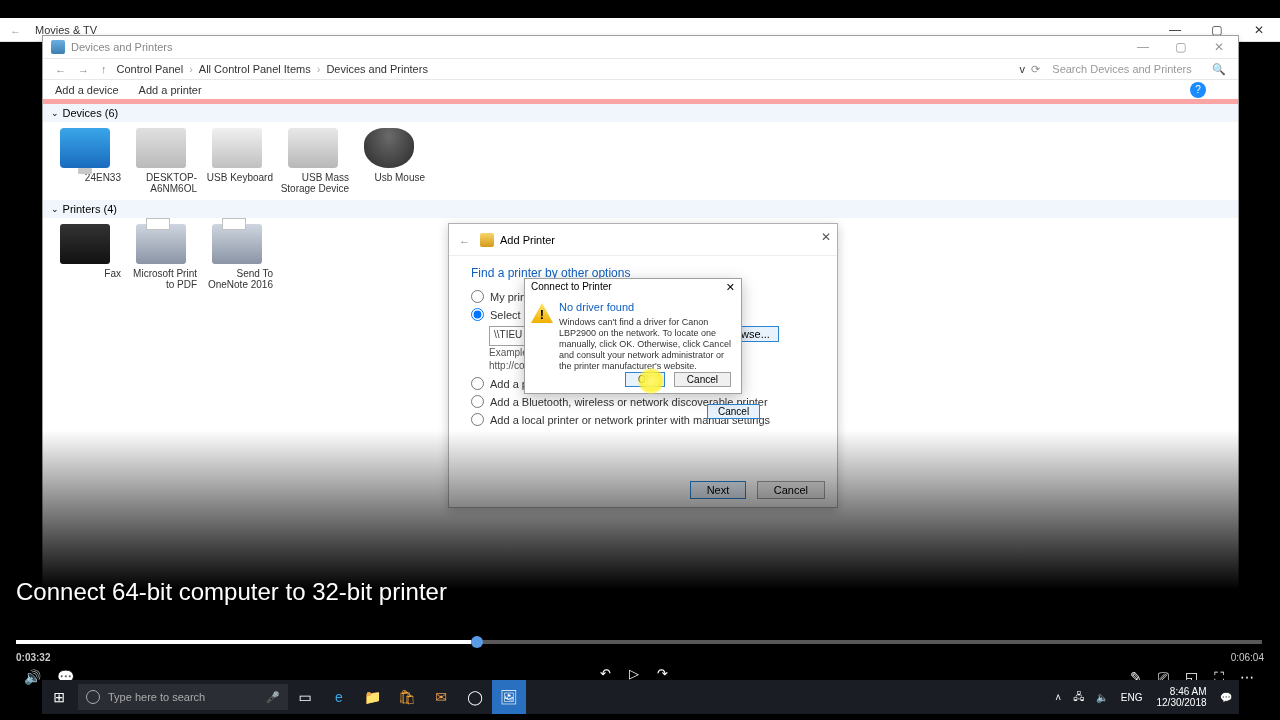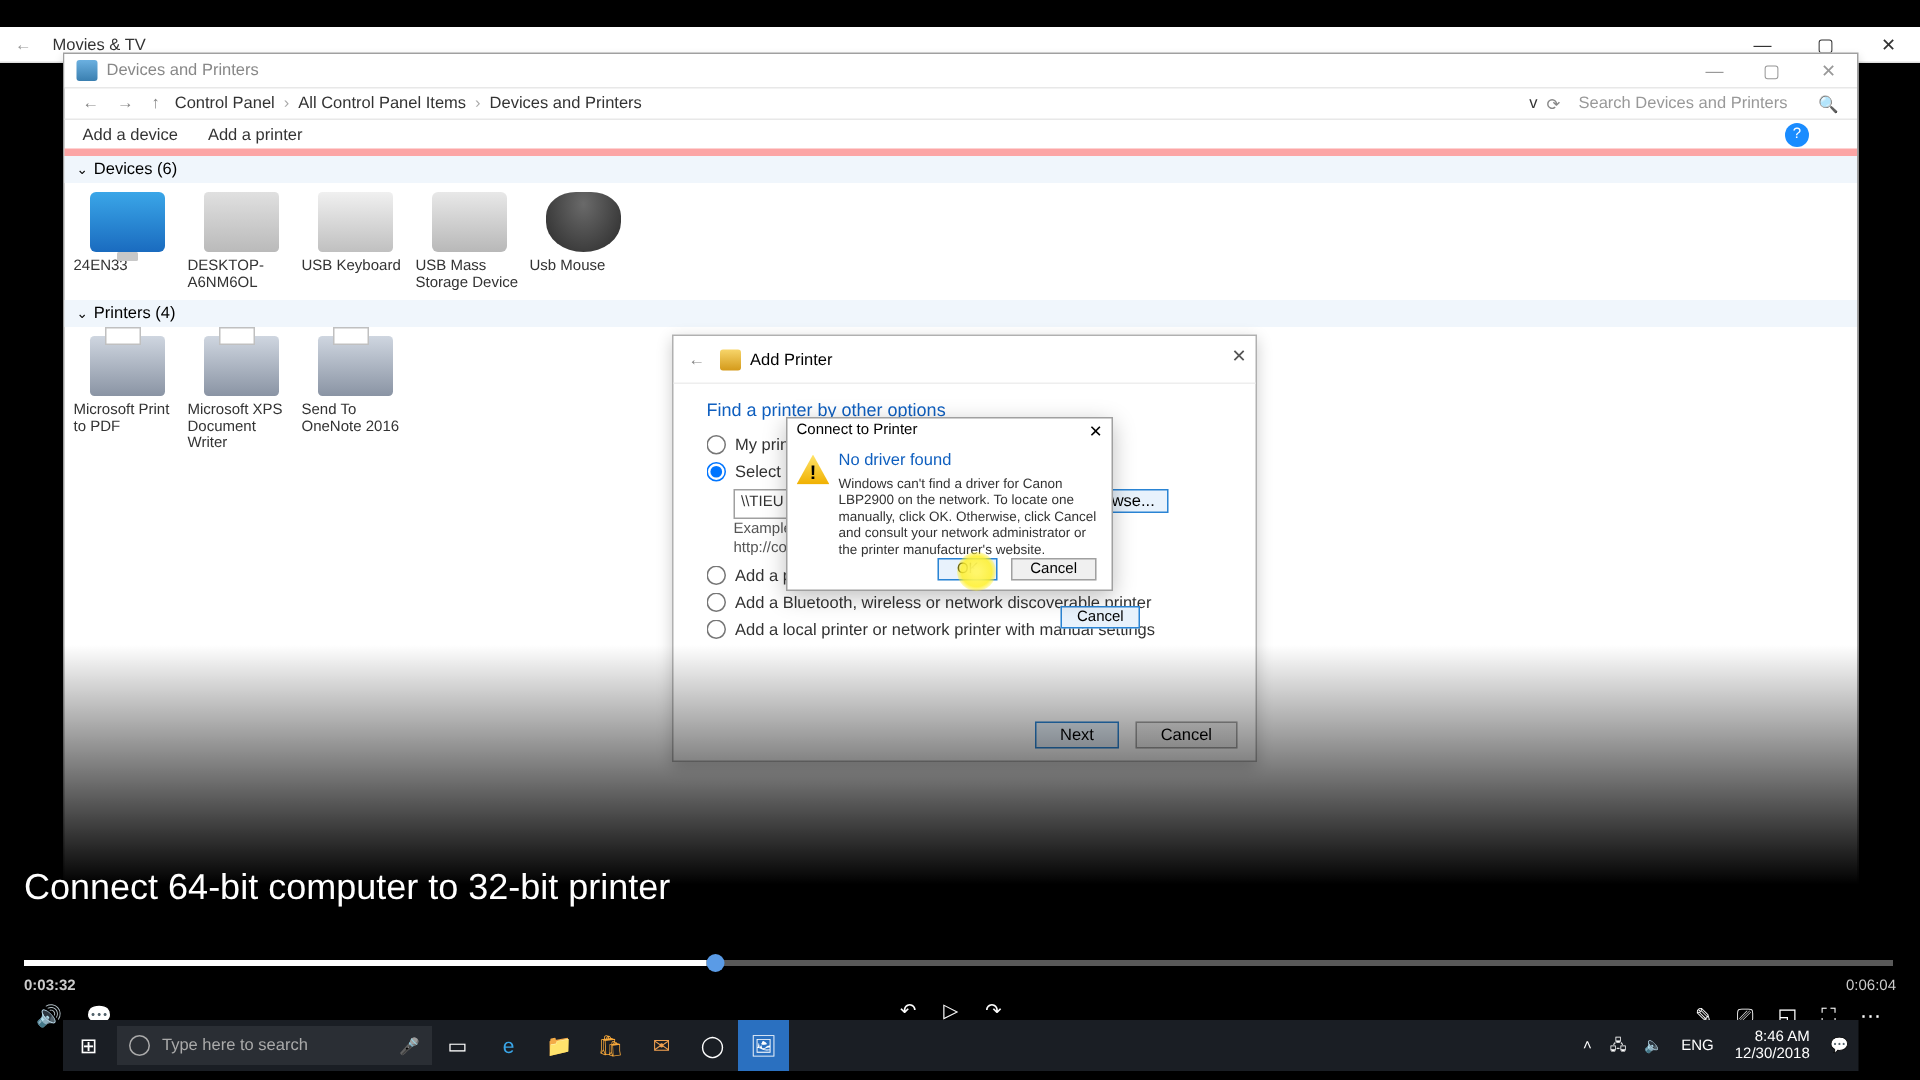--- a/index.html
+++ b/index.html
@@ -22,21 +22,21 @@
 .addrbar .spacer { flex:1; }
 .addrbar .ref { padding:0 6px; color:#888; }
 .addrbar .search { width:160px; color:#999; padding-left:6px; }
 .cmdbar { height:24px; display:flex; align-items:center; font-size:11px; color:#333; padding:0 12px; border-bottom:5px solid #fca5a5; }
 .cmdbar span { margin-right:20px; }
 .cmdbar .help { margin-left:auto; width:16px; height:16px; border-radius:50%; background:#1a8cff; color:#fff; text-align:center; line-height:16px; font-size:10px; }
 
 .section-hdr { display:flex; align-items:center; font-size:11px; background:#f0f6fc; padding:3px 8px; }
 .section-hdr .chev { margin-right:4px; font-size:9px; }
 .items { display:flex; flex-wrap:wrap; padding:6px 4px; }
-.item { width:72px; margin:0 2px; text-align:left; font-size:10px; color:#333; }
+.item { width:72px; margin:0 2px; text-align:right; font-size:10px; color:#333; }
 .item .ico { width:50px; height:40px; margin:0 auto 4px; position:relative; }
 .item .lbl { line-height:11px; }
 
 
 .ico-monitor { background:linear-gradient(#3aa6e8,#1a6bbf); border-radius:4px; position:relative; }
 .ico-monitor::after { content:""; position:absolute; left:18px; bottom:-6px; width:14px; height:6px; background:#c8c8c8; border-radius:1px; }
 .ico-tower { background:linear-gradient(#e0e0e0,#bababa); border-radius:3px; width:28px; height:42px; margin:0 auto; }
 .ico-kbd { background:linear-gradient(#f0f0f0,#c0c0c0); height:20px; margin-top:18px; border-radius:3px; }
 .ico-usb { background:linear-gradient(#e8e8e8,#b8b8b8); height:22px; margin-top:16px; border-radius:4px; }
 .ico-mouse { width:28px; height:36px; margin:4px auto 0; background:radial-gradient(ellipse at 50% 20%,#6a6a6a,#2a2a2a); border-radius:40% 40% 50% 50%; }
@@ -174,26 +174,26 @@
         <div class="lbl">Usb Mouse</div>
       </div>
     </div>
 
   <div class="section-hdr">
       <span class="chev">⌄</span>
       <span>Printers (4)</span>
     </div>
   <div class="items" id="printers-row">
       <div class="item">
+        <div class="ico ico-fax"></div>
+        <div class="lbl">Fax</div>
+      </div>
+      <div class="item">
         <div class="ico ico-printer"></div>
         <div class="lbl">Microsoft Print to PDF</div>
-      </div>
-      <div class="item">
-        <div class="ico ico-printer"></div>
-        <div class="lbl">Microsoft XPS Document Writer</div>
       </div>
       <div class="item">
         <div class="ico ico-printer"></div>
         <div class="lbl">Send To OneNote 2016</div>
       </div>
     </div>
 </div>
 
 <div class="status">
   <span class="pi"></span>

